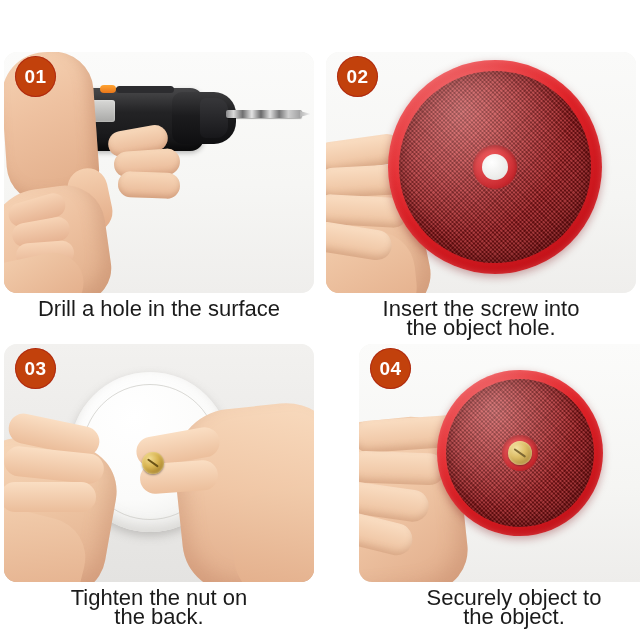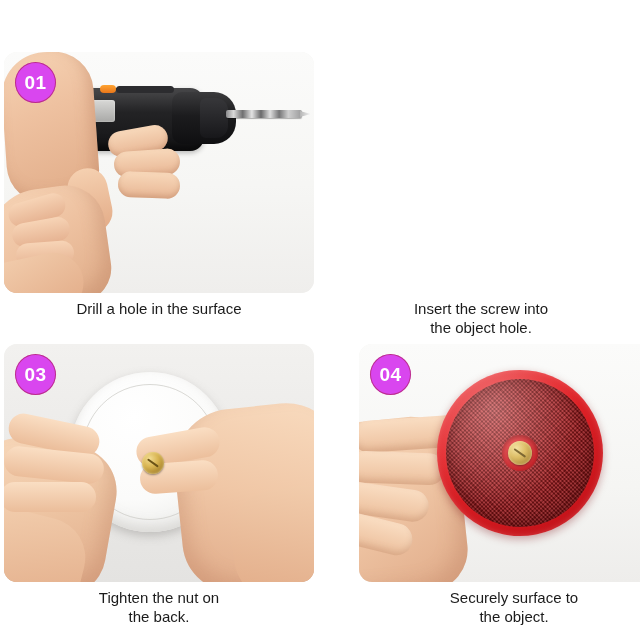--- a/index.html
+++ b/index.html
@@ -29,39 +29,39 @@
   .panel{
     position:absolute;left:0;top:0;
     border-radius:13px;
     overflow:hidden;
     background:#f4f4f2;
   }
   .scene{position:absolute;inset:0;overflow:hidden;}
 
   
   .badge{
-    position:absolute;left:11px;top:10px;
+    position:absolute;left:11px;top:4px;
     width:41px;height:41px;border-radius:50%;
-    background:#d946ef;
+    background:#c2410c;
     box-shadow:0 0 0 1px rgba(150,10,18,.45) inset;
     color:#fff;
     font-size:19px;font-weight:bold;
     display:flex;align-items:center;justify-content:center;
     letter-spacing:0.5px;
     z-index:40;
     font-family:"Liberation Sans", sans-serif;
   }
 
   
   .caption{
     position:absolute;
     width:100%;
     text-align:center;
     color:#1b1b1b;
-    font-size:15px;
+    font-size:22px;
     line-height:19px;
     font-family:"Liberation Sans", sans-serif;
   }
   .caption .l2{display:block;}
 
   
   .p1-bg{position:absolute;inset:0;background:
       linear-gradient(180deg,#fbfbfa 0%,#f6f6f4 55%,#efeeec 100%);}
   .drill{position:absolute;}
   .drill-body{
@@ -356,20 +356,42 @@
           <div class="h1-forearm"></div>
         </div>
         <div class="badge">01</div>
       </div>
       <div class="caption" style="top:247px;">
         <span>Drill a hole in the surface</span>
       </div>
     </div>
 
     <div class="step" style="left:326px;top:52px;width:310px;height:290px;">
+      <div class="panel" style="width:310px;height:241px;">
+        <div class="scene">
+          <div class="p2-bg"></div>
+
+          <div class="p2-hand"></div>
+          <div class="p2-palm"></div>
+          <div class="p2-fing">
+            <i class="p2-f1"></i>
+              <i class="p2-f2"></i>
+              <i class="p2-f3"></i>
+              <i class="p2-f4"></i>
+          </div>
+
+          <div class="disc disc-rim" style="left:62px;top:8px;width:214px;height:214px;">
+            <div class="disc-face" style="left:11px;top:11px;width:192px;height:192px;"></div>
+            <div class="disc-hole-ring" style="left:85px;top:85px;width:44px;height:44px;"></div>
+            <div class="disc-hole" style="left:94px;top:94px;width:26px;height:26px;"></div>
+            <div class="sheen" style="left:0;top:0;width:214px;height:214px;"></div>
+          </div>
+        </div>
+        <div class="badge">02</div>
+      </div>
       <div class="caption" style="top:247px;">
         <span>Insert the screw into</span>
         <span class="l2">the object hole.</span>
       </div>
     </div>
 
     <div class="step" style="left:4px;top:344px;width:310px;height:287px;">
       <div class="panel" style="width:310px;height:238px;text-align:center;">
         <div class="scene">
           <div class="p3-bg"></div>
@@ -423,19 +445,19 @@
             <div class="disc-hole-ring" style="left:65px;top:65px;width:36px;height:36px;"></div>
             <div class="screw" style="left:71px;top:71px;width:24px;height:24px;">
               <div class="screw-slot"></div>
             </div>
             <div class="sheen" style="left:0;top:0;width:166px;height:166px;"></div>
           </div>
         </div>
         <div class="badge">04</div>
       </div>
       <div class="caption" style="top:244px;">
-        <span>Securely surface to</span>
+        <span>Securely object to</span>
         <span class="l2">the object.</span>
       </div>
     </div>
 
   </div>
 </div>
 
 </body></html>

